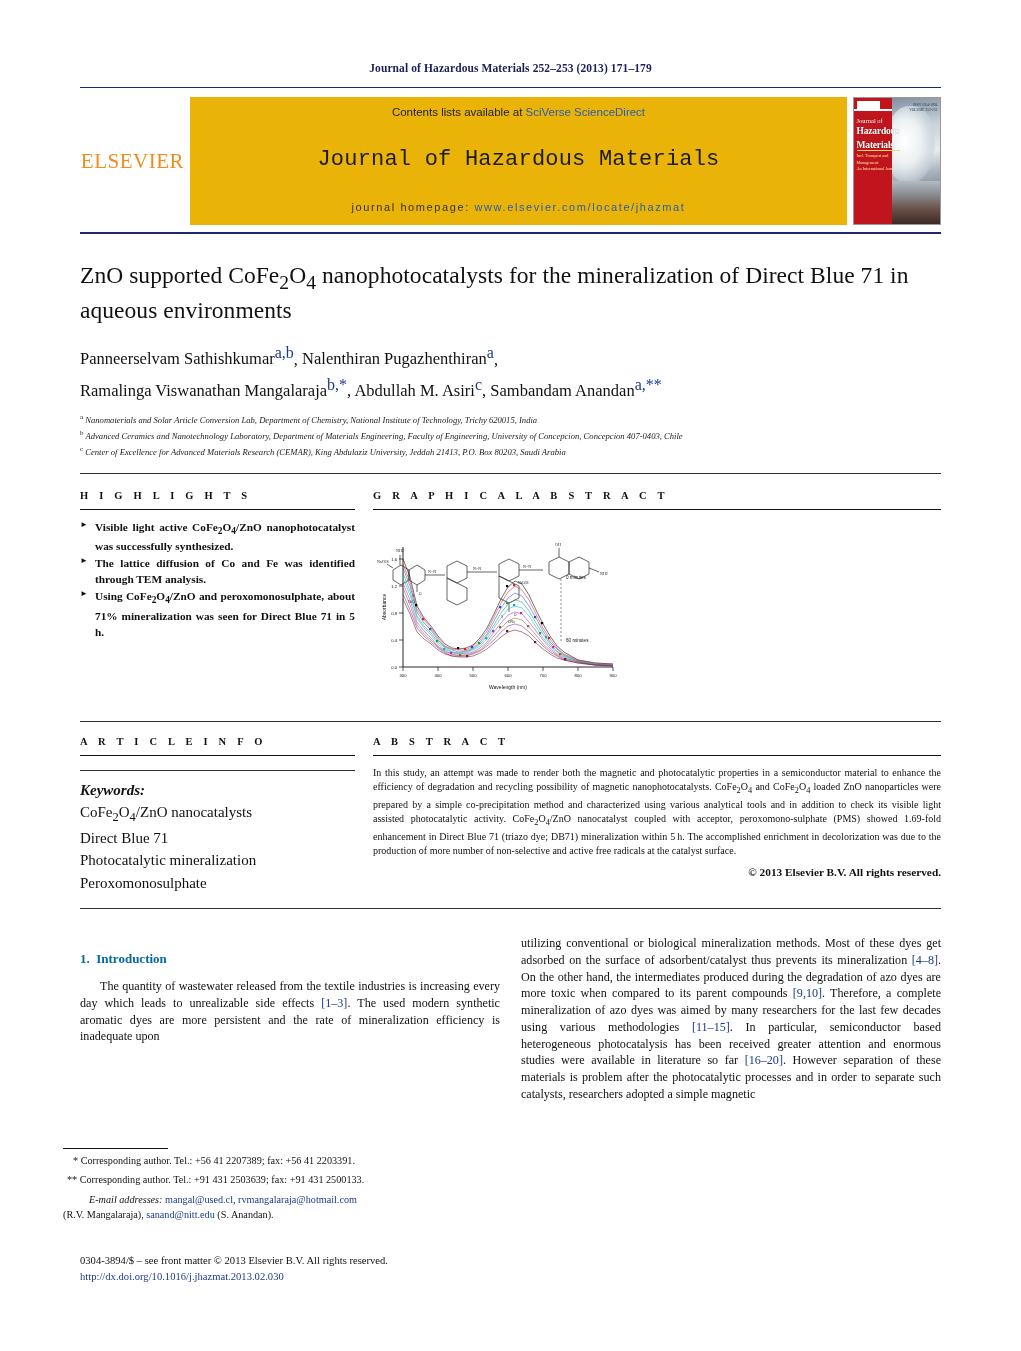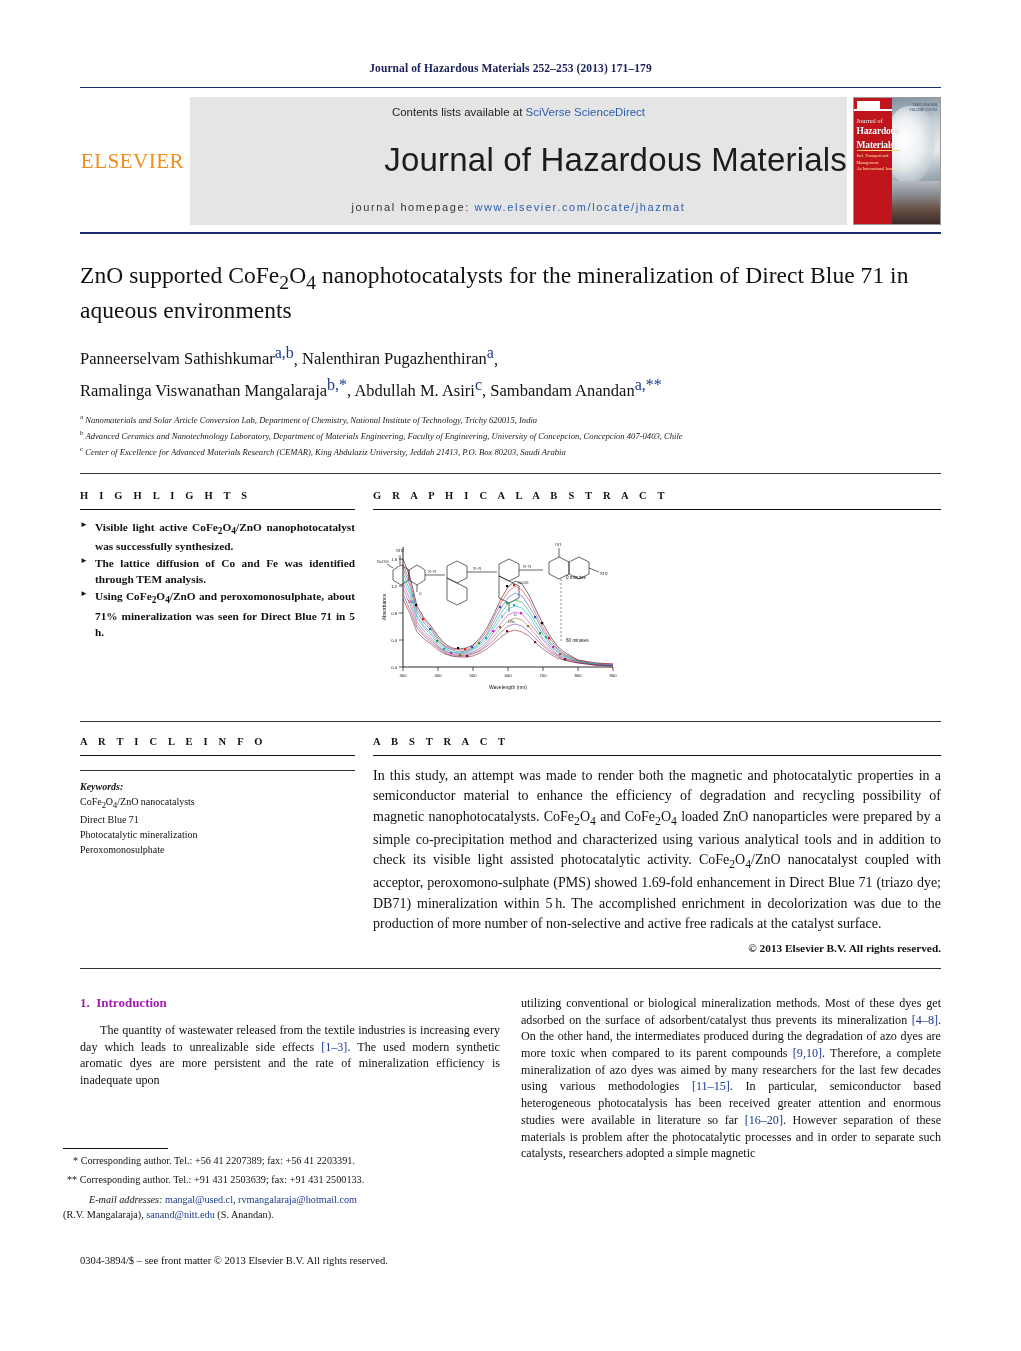--- a/index.html
+++ b/index.html
@@ -24,24 +24,24 @@
     padding-top:62px;
     letter-spacing:0.1px;
   }
 
   
   .masthead-wrap { margin:13px 80px 0 80px; border-top:1.6px solid #1a2a6b; padding-top:9px; }
   .masthead { display:flex; align-items:stretch; height:128px; }
   .els-logo { width:104px; flex:0 0 104px; display:flex; flex-direction:row; justify-content:space-between; align-items:center; }
   .els-tree { width:96px; height:96px; }
   .els-word { font-family:"Liberation Serif", serif; font-size:21px; letter-spacing:0.5px; color:#f08c1a; line-height:1; font-weight:400; }
-  .mast-center { flex:1 1 auto; background:#e5e5e5; margin:0 6px; display:flex; flex-direction:column; justify-content:space-between; padding:9px 0 12px 0; }
+  .mast-center { flex:1 1 auto; background:#eab308; margin:0 6px; display:flex; flex-direction:column; justify-content:space-between; padding:9px 0 12px 0; }
   .contents-line { text-align:center; font-family:"Liberation Sans", sans-serif; font-size:11.5px; color:#222; }
   .contents-line .sd { color:#2a5db0; }
-  .journal-name { text-align:right; font-family:Liberation Sans, sans-serif; font-size:33px; color:#1c1c1c; letter-spacing:0.2px; }
+  .journal-name { text-align:center; font-family:Liberation Mono, monospace; font-size:22px; color:#1c1c1c; letter-spacing:0.2px; }
   .homepage { text-align:center; font-family:"Liberation Sans", sans-serif; font-size:11px; letter-spacing:1.6px; color:#333; }
   .homepage .url { color:#2a5db0; }
   .cover { width:88px; flex:0 0 88px; border:1px solid #999; position:relative; overflow:hidden; background:#ef4444; }
   .cover-left { position:absolute; left:0; top:0; width:44%; height:100%; background:#c0151c; }
   .cover-photo { position:absolute; left:38%; top:0; width:62%; height:100%;
      background:linear-gradient(170deg,#7e8f9e 0%,#c8d2d8 25%,#e8ecee 45%,#aab6bf 60%,#7a8894 75%,#4b5a66 100%); }
   .cover-smoke { position:absolute; left:36%; top:6%; width:58%; height:62%;
      background:radial-gradient(ellipse at 40% 45%, #ffffff 0%, #eef2f4 35%, rgba(210,218,223,0.75) 60%, rgba(150,163,173,0.2) 85%); border-radius:50% 45% 55% 50%; }
   .cover-ind { position:absolute; left:34%; bottom:0; width:66%; height:34%;
      background:linear-gradient(0deg,#3a2a28 0%,#6a5147 35%,#8a8f94 70%,#b5bcc1 100%); }
@@ -83,33 +83,33 @@
 
   
   .ga-fig { margin-top:12px; height:185px; position:relative; }
   .ga-svg { display:block; }
 
   
   .rule-thin2 { margin:14px 80px 0 80px; border-top:1px solid #333; }
   .info-history { margin-top:9px; font-family:"Liberation Serif", serif; font-size:10.6px; line-height:1.5; color:#111; }
   .info-history .it { font-style:italic; font-weight:bold; }
   .kw-rule { border-top:1px solid #333; margin:14px 0 0 0; width:100%; }
-  .kw-block { margin-top:8px; font-family:"Liberation Serif", serif; font-size:10px; line-height:1.5; color:#111; }
+  .kw-block { margin-top:8px; font-family:"Liberation Serif", serif; font-size:15px; line-height:1.5; color:#111; }
   .kw-block .it { font-style:italic; font-weight:bold; }
-  .abstract-text { margin-top:10px; font-family:"Liberation Serif", serif; font-size:14px; line-height:1.47;
+  .abstract-text { margin-top:10px; font-family:"Liberation Serif", serif; font-size:10px; line-height:1.47;
      text-align:justify; color:#111; }
   .copyline { margin-top:7px; text-align:right; font-family:"Liberation Serif", serif; font-size:11.3px; font-weight:bold; color:#111; }
 
   .rule-end { margin:14px 80px 0 80px; border-top:1px solid #333; }
 
   
   .body-cols { display:flex; margin:26px 80px 0 80px; }
   .bcol { width:420px; flex:0 0 420px; }
   .bgap { flex:1 1 auto; }
-  h2.secnum { font-family:"Liberation Serif", serif; font-size:13px; font-weight:bold; margin:0 0 11px 0; color:#a21caf; }
+  h2.secnum { font-family:"Liberation Serif", serif; font-size:13px; font-weight:bold; margin:16px 0 11px 0; color:#0369a1; }
   p.body { font-family:"Liberation Serif", serif; font-size:12.1px; line-height:1.38; text-align:justify; margin:0; color:#111; }
   p.body.indent { text-indent:20px; }
   .ref { color:#1a3a8f; }
 
   
   .fn-wrap { position:absolute; left:63px; top:1148px; width:420px; }
   .fn-rule { border-top:1px solid #111; width:105px; }
   .fn { font-family:"Liberation Serif", serif; font-size:10.2px; line-height:1.5; color:#111; margin-top:4px; }
   .fn .em { font-style:italic; }
   .fn a, .mail { color:#1a3a8f; text-decoration:none; }
@@ -423,15 +423,16 @@
       <span class="mail">mangal@used.cl</span>,
       <span class="mail">rvmangalaraja@hotmail.com</span><br>
       <span>(R.V. Mangalaraja),</span>
       <span class="mail">sanand@nitt.edu</span>
       <span>(S. Anandan).</span>
     </div>
   </div>
 
   <div class="frontmatter">
     <div>0304-3894/$ – see front matter © 2013 Elsevier B.V. All rights reserved.</div>
+    <div class="doi">http://dx.doi.org/10.1016/j.jhazmat.2013.02.030</div>
   </div>
 
 </div>
 
 </body></html>

